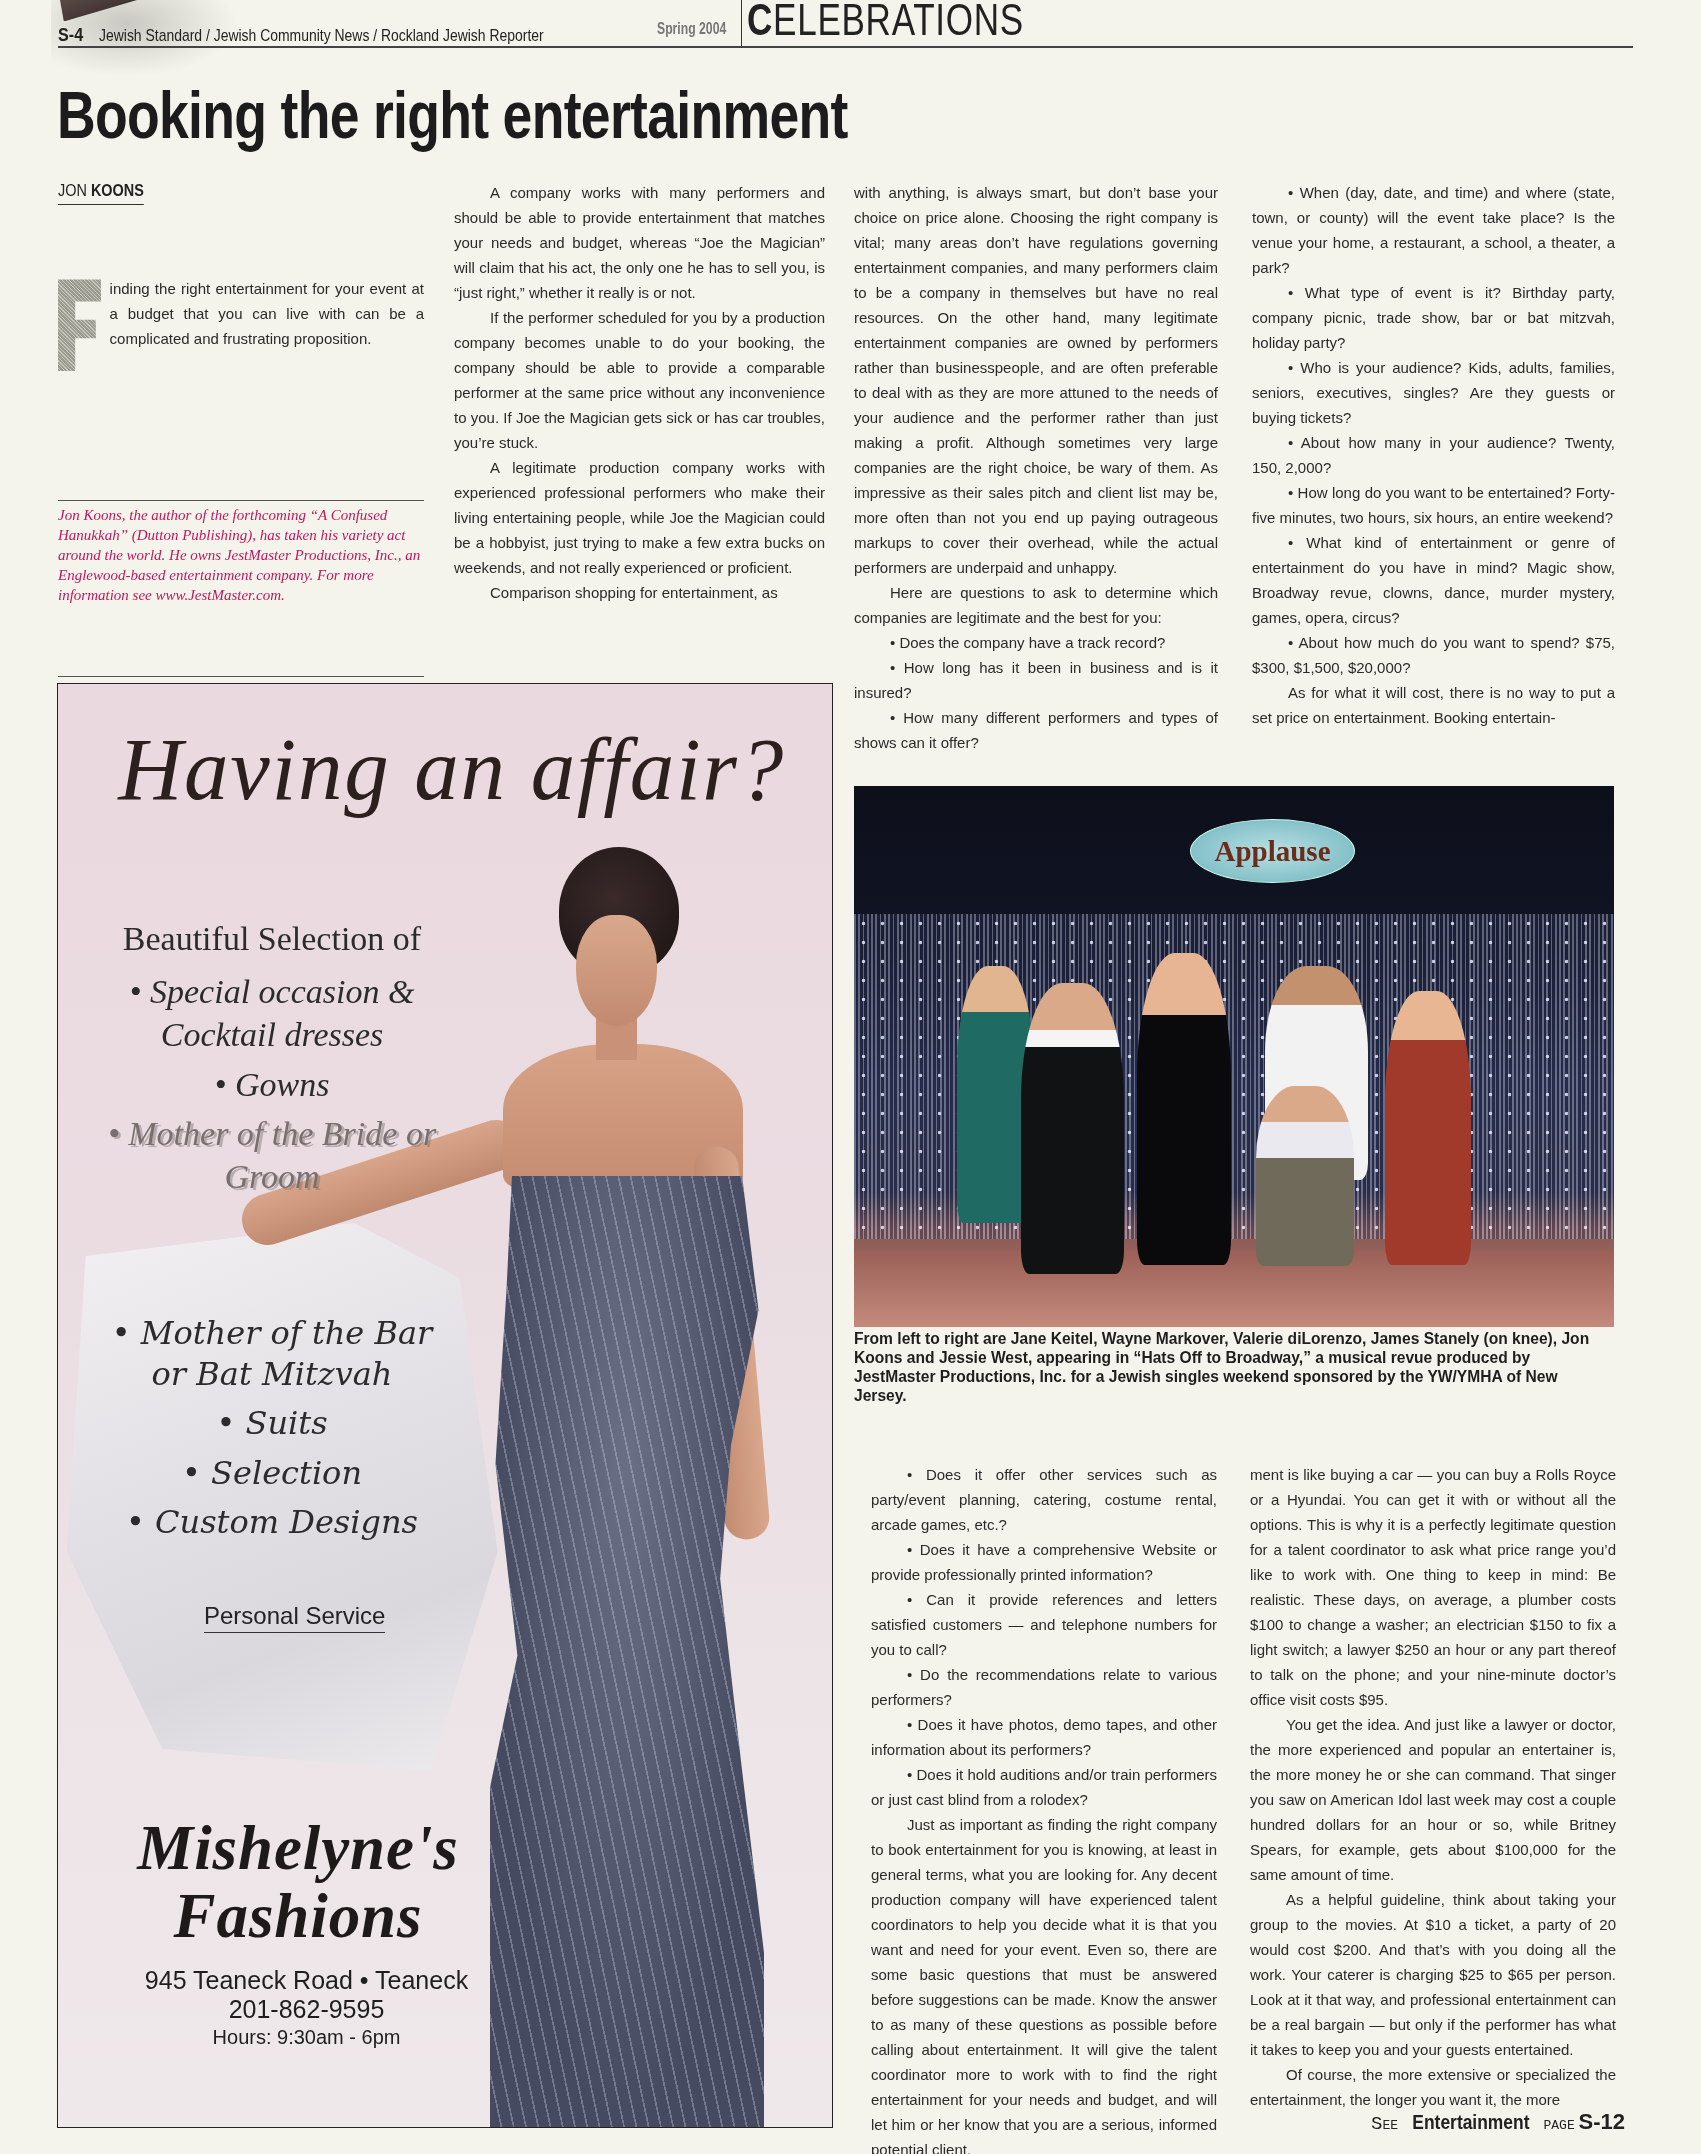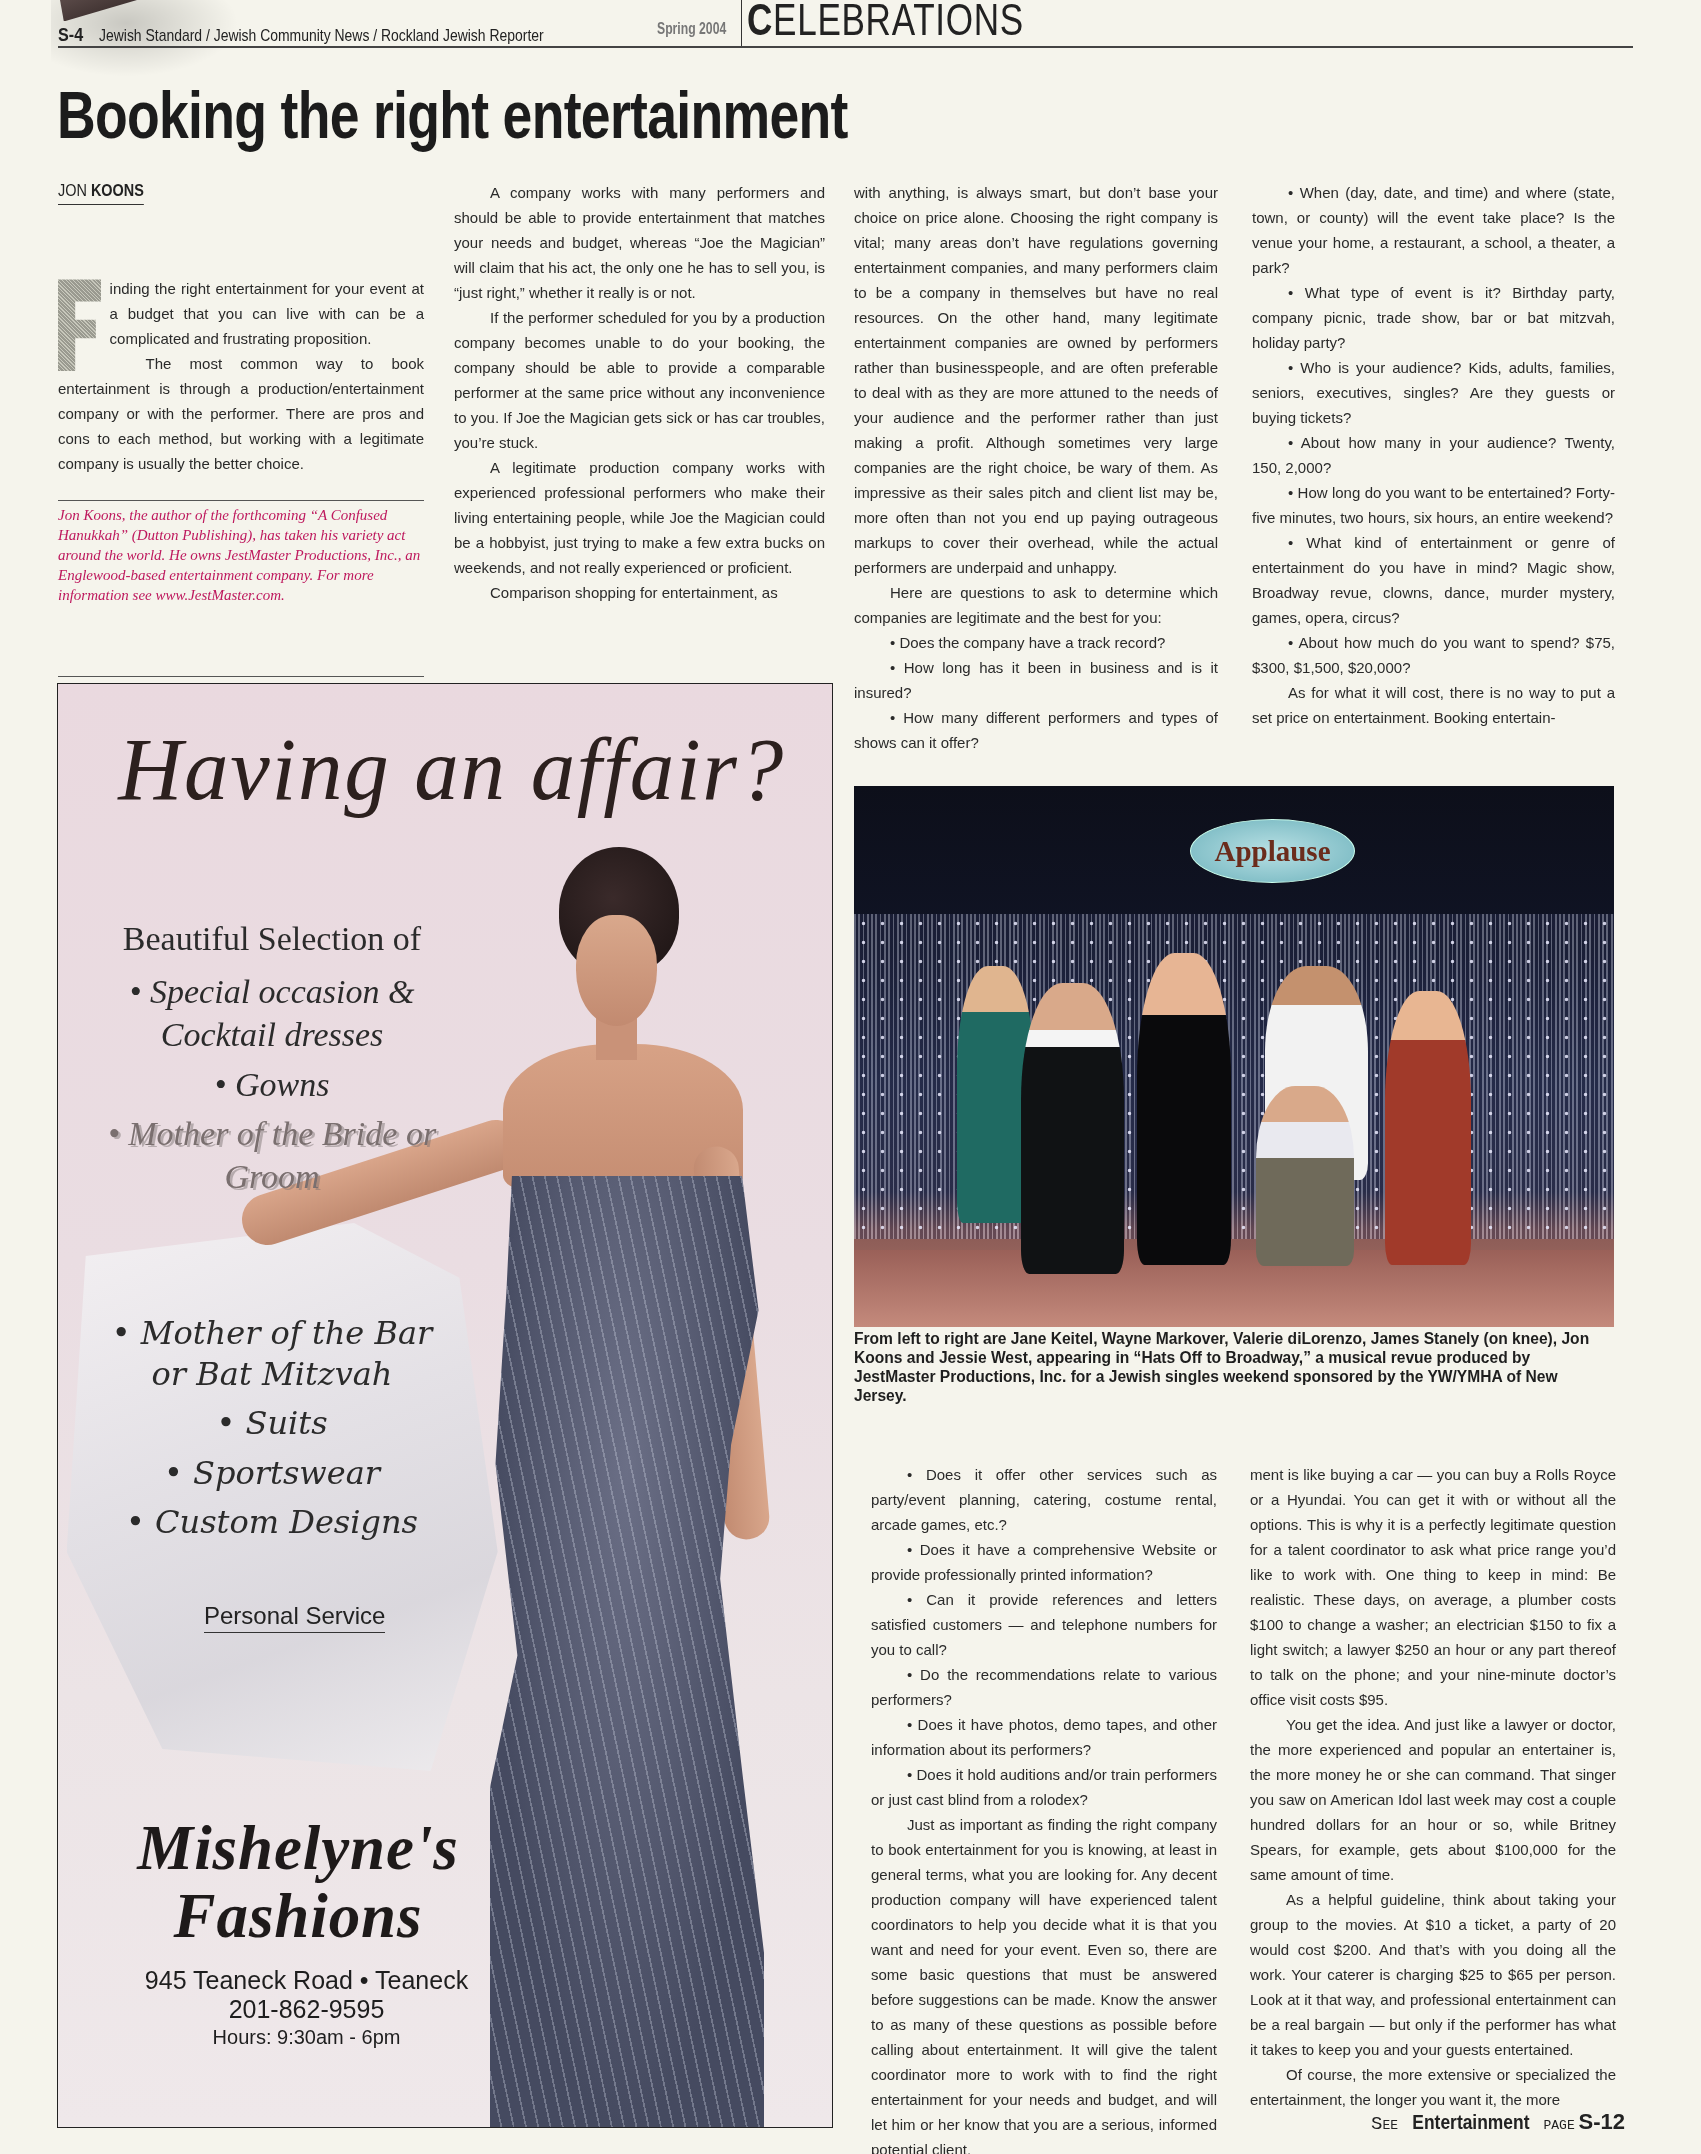--- a/index.html
+++ b/index.html
@@ -192,21 +192,20 @@
 
 <h1 class="headline" style="margin:0;">Booking the right entertainment</h1>
 <div class="byline">
   <span>JON</span>
   <b>KOONS</b>
 </div>
 
 <div class="col" style="left:58px; top:276px; width:366px;">
   <div class="dropcap"></div>
   <p class="noindent">inding the right entertainment for your event at a budget that you can live with can be a complicated and frustrating proposition.</p>
-  <p>The most common way to book entertainment is through a production/entertainment company or with the performer. There are pros and cons to each method, but working with a legitimate company is usually the better choice.</p>
 </div>
 <div class="bio-rule"></div>
 <div class="bio">Jon Koons, the author of the forthcoming “A Confused Hanukkah” (Dutton Publishing), has taken his variety act around the world. He owns JestMaster Productions, Inc., an Englewood-based entertainment company. For more information see www.JestMaster.com.</div>
 <div class="bio-rule2"></div>
 
 <div class="col" style="left:454px; top:180px; width:371px;">
   <p>A company works with many performers and should be able to provide entertainment that matches your needs and budget, whereas “Joe the Magician” will claim that his act, the only one he has to sell you, is “just right,” whether it really is or not.</p>
   <p>If the performer scheduled for you by a production company becomes unable to do your booking, the company should be able to provide a comparable performer at the same price without any inconvenience to you. If Joe the Magician gets sick or has car troubles, you’re stuck.</p>
   <p>A legitimate production company works with experienced professional performers who make their living entertaining people, while Joe the Magician could be a hobbyist, just trying to make a few extra bucks on weekends, and not really experienced or proficient.</p>
   <p>Comparison shopping for entertainment, as</p>
@@ -285,21 +284,21 @@
   <div class="ad-list">
     <div class="lead">Beautiful Selection of</div>
     <div class="item">• Special occasion &amp; Cocktail dresses</div>
     <div class="item">• Gowns</div>
     <div class="item ghost">• Mother of the Bride or Groom</div>
   </div>
 
   <div class="ad-list2">
     <div class="item">• Mother of the Bar or Bat Mitzvah</div>
     <div class="item">• Suits</div>
-    <div class="item">• Sportswear</div>
+    <div class="item">• Selection</div>
     <div class="item">• Custom Designs</div>
   </div>
 
   <div class="personal">Personal Service</div>
 
   <div class="brand">
     <div>Mishelyne's</div>
     <div>Fashions</div>
   </div>
   <div class="addr">

